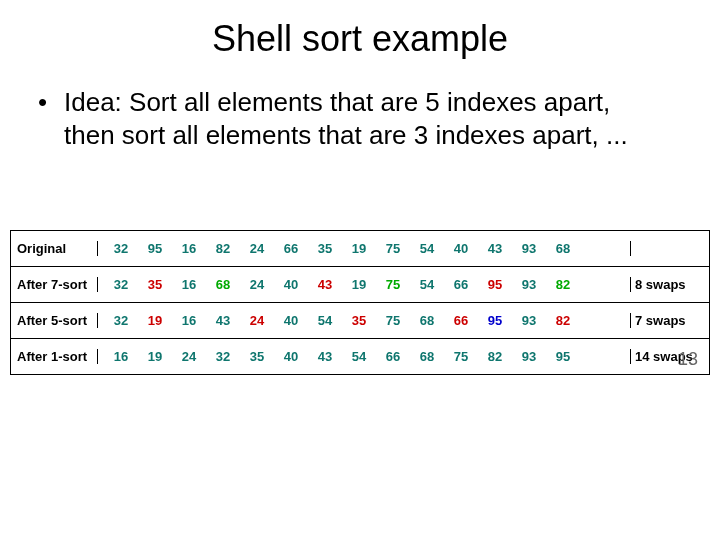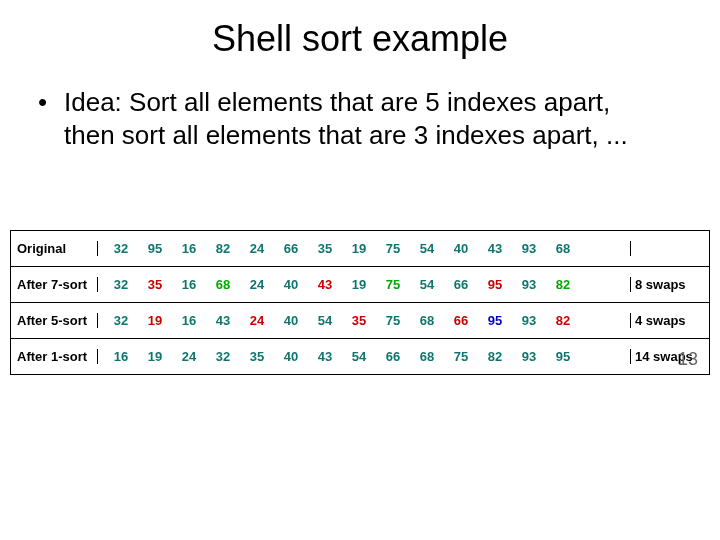--- a/index.html
+++ b/index.html
@@ -151,21 +151,21 @@
           <span class="c-blk">40</span>
           <span class="c-blk">54</span>
           <span class="c-red">35</span>
           <span class="c-blk">75</span>
           <span class="c-blk">68</span>
           <span class="c-red">66</span>
           <span class="c-blu">95</span>
           <span class="c-blk">93</span>
           <span class="c-red">82</span>
         </div>
-      <div class="col-swaps">4 swaps</div>
+      <div class="col-swaps">7 swaps</div>
     </div>
     <div class="row">
       <div class="col-label">After 1-sort</div>
       <div class="col-nums">
           <span class="c-blk">16</span>
           <span class="c-blk">19</span>
           <span class="c-blk">24</span>
           <span class="c-blk">32</span>
           <span class="c-blk">35</span>
           <span class="c-blk">40</span>

